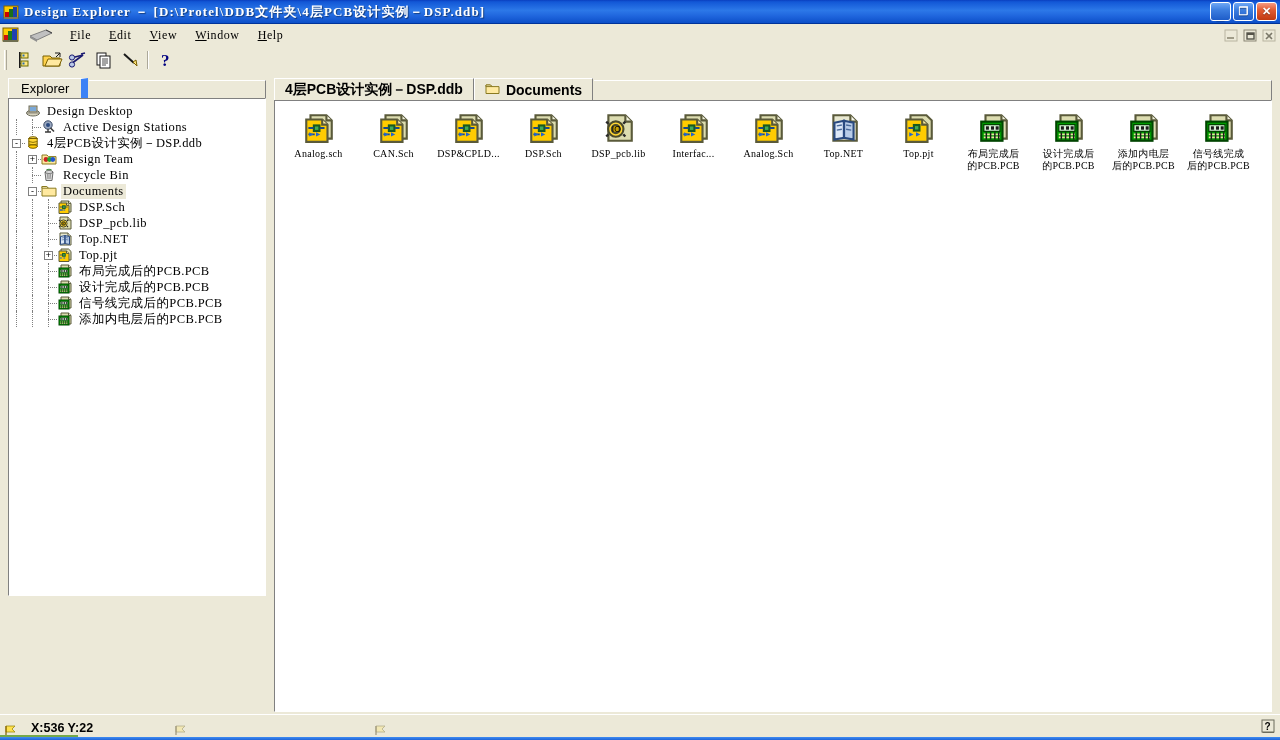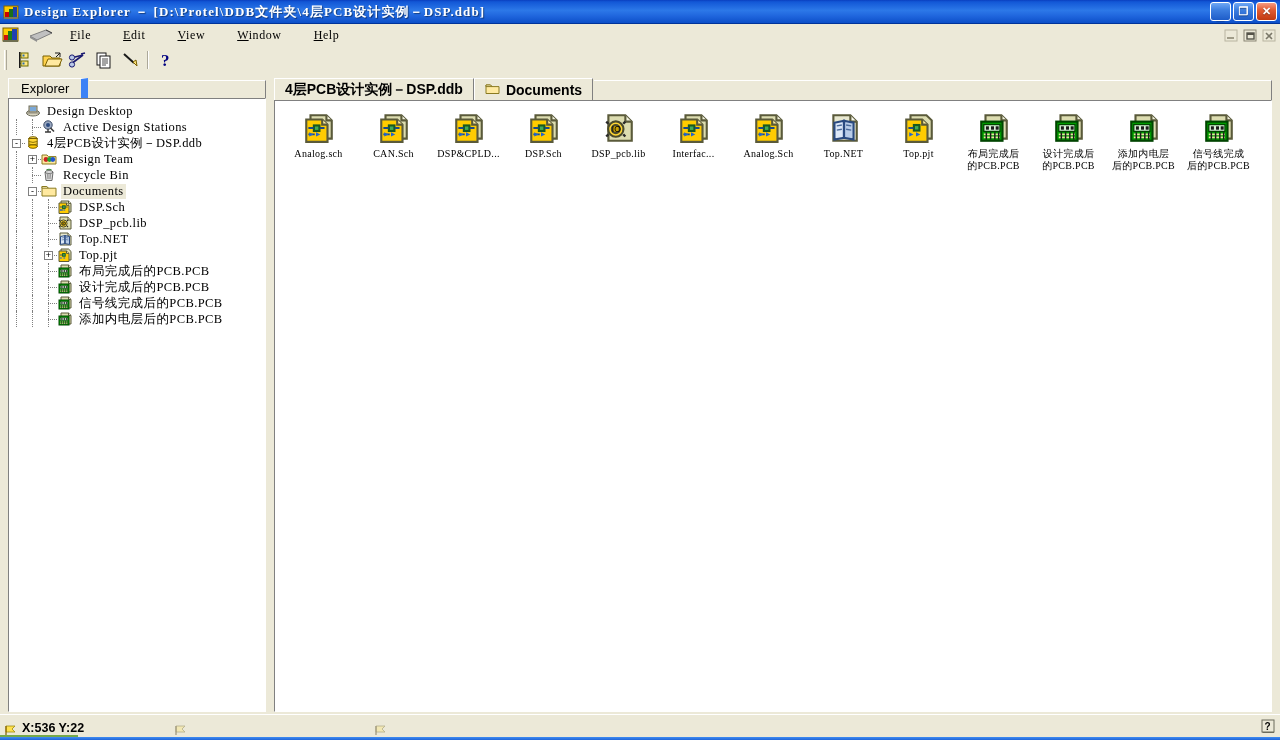--- a/index.html
+++ b/index.html
@@ -48,21 +48,21 @@
   }
   .win-btn.min .gl { align-items: flex-end; padding-bottom: 2px; font-size: 14px; line-height: 8px;}
 
   
   .menubar {
     position: absolute; left: 0; top: 24px; width: 1280px; height: 22px;
     background: #ece9d8; display: flex; align-items: center;
   }
   .menu-appicon { width: 18px; height: 18px; margin-left: 2px; margin-right: 8px; position: relative; }
   .menu-handle { width: 26px; height: 16px; margin-right: 8px; position: relative; }
-  .menu-items { display: flex; align-items: center; gap: 16px; }
+  .menu-items { display: flex; align-items: center; gap: 2px; }
   .menu-item {
     font-family: "Liberation Serif", serif;
     font-size: 12px; color: #000; padding: 2px 8px; cursor: default;
     letter-spacing: 0.6px; white-space: nowrap;
   }
   .menu-item u { text-decoration: underline; }
   .mdi-btns { position: absolute; right: 4px; top: 3px; display: flex; gap: 3px; }
   .mdi-btn {
     width: 16px; height: 15px; position: relative;
     border: 1px solid transparent;
@@ -97,21 +97,21 @@
     padding: 0 12px; display: flex; align-items: center;
     font-family: "Liberation Sans", sans-serif;
     font-size: 13px; color: #000; font-weight: normal; cursor: pointer;
   }
   .panel-tab-rest {
     flex: 1; height: 18px; background: #ece9d8;
     border-top: 1px solid #ffffff; border-right: 1px solid #808080;
     margin-left: 1px;
   }
   .tree-box {
-    height: 614px; background: #ffffff;
+    height: 498px; background: #ffffff;
     border-top: 1px solid #808080; border-left: 1px solid #808080;
     border-right: 1px solid #ffffff; border-bottom: 1px solid #ffffff;
     overflow: hidden; position: relative;
   }
   .tree-inner { padding: 4px 0 0 0; }
 
   .tnode { display: flex; align-items: center; height: 16px; position: relative; white-space: nowrap; }
   .tw { width: 16px; height: 16px; flex: 0 0 16px; position: relative; }
   .texp {
     position: absolute; left: 3px; top: 4px; width: 9px; height: 9px;
@@ -170,21 +170,21 @@
   .file-label .l2 { display: block; }
 
   
   .statusbar {
     position: absolute; left: 0; top: 714px; width: 1280px; height: 26px;
     background: #ece9d8;
     border-top: 1px solid #ffffff;
     display: flex; align-items: center;
   }
   .sb-pane {
-    height: 20px; display: flex; align-items: center; gap: 4px;
+    height: 20px; display: flex; align-items: center; gap: 13px;
     padding: 0 4px; position: relative;
   }
   .sb-cursor-icon { width: 14px; height: 12px; position: relative; }
   .sb-text {
     font-family: "Liberation Sans", sans-serif;
     font-size: 12.5px; color: #000; font-weight: bold; white-space: nowrap;
   }
   .sb-help {
     position: absolute; right: 4px; top: 4px;
     width: 15px; height: 16px;

